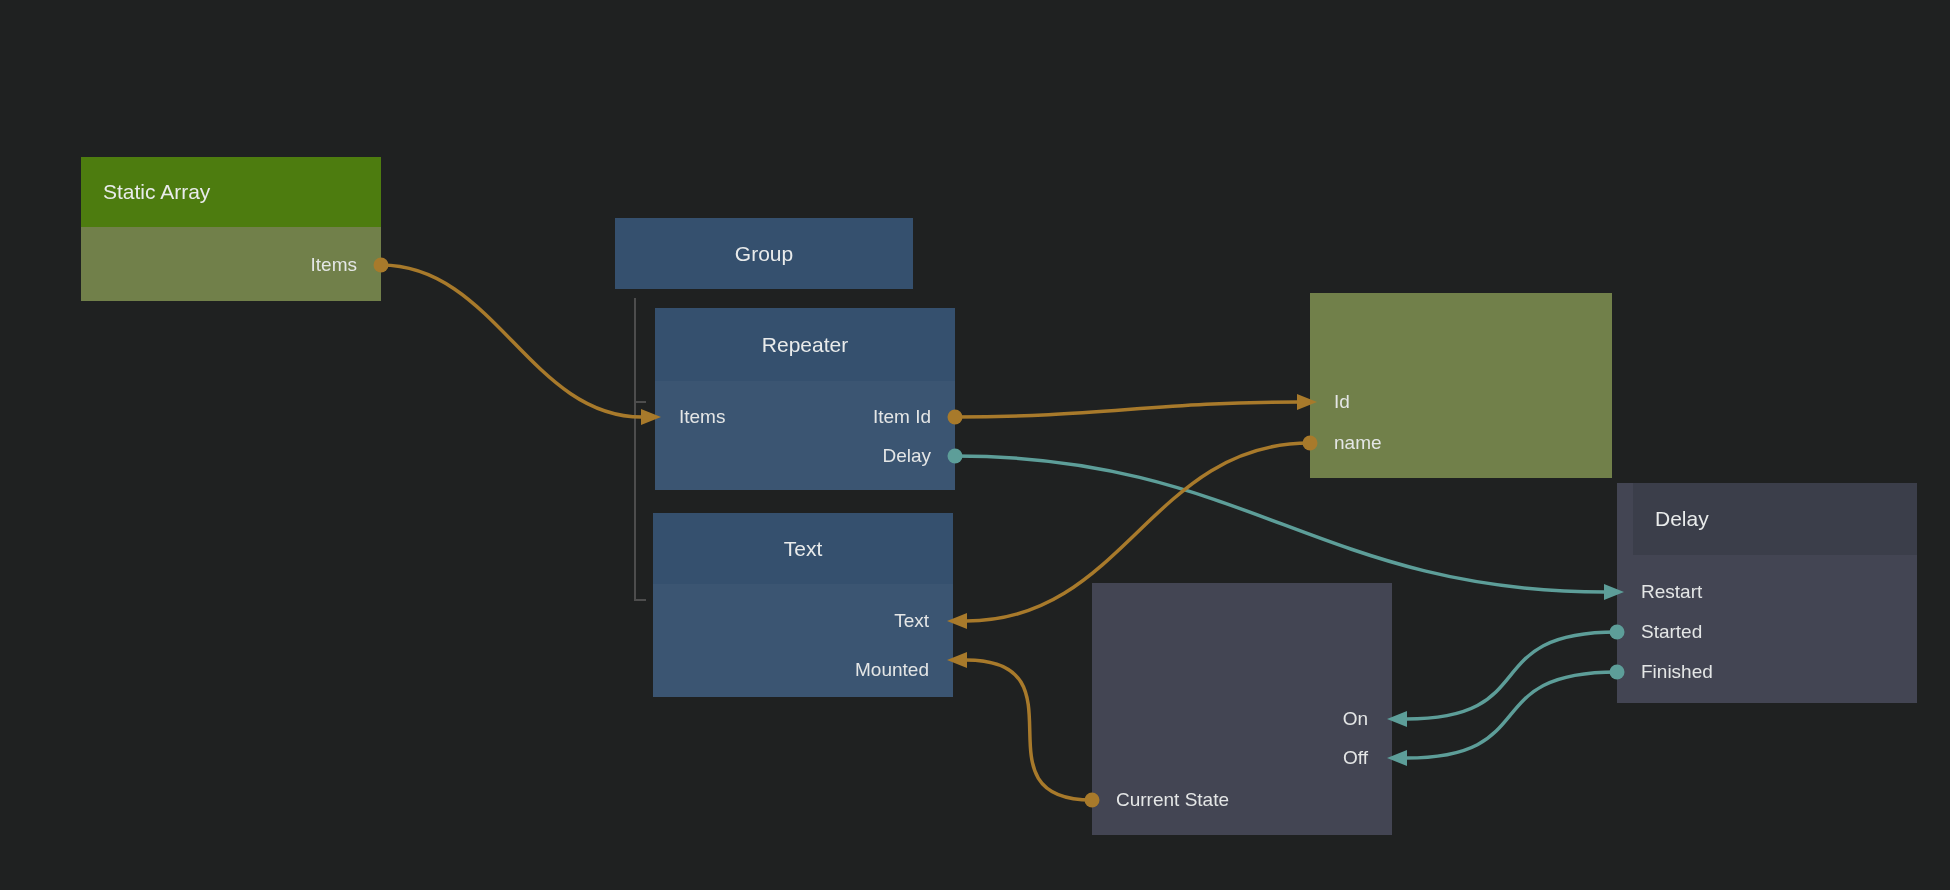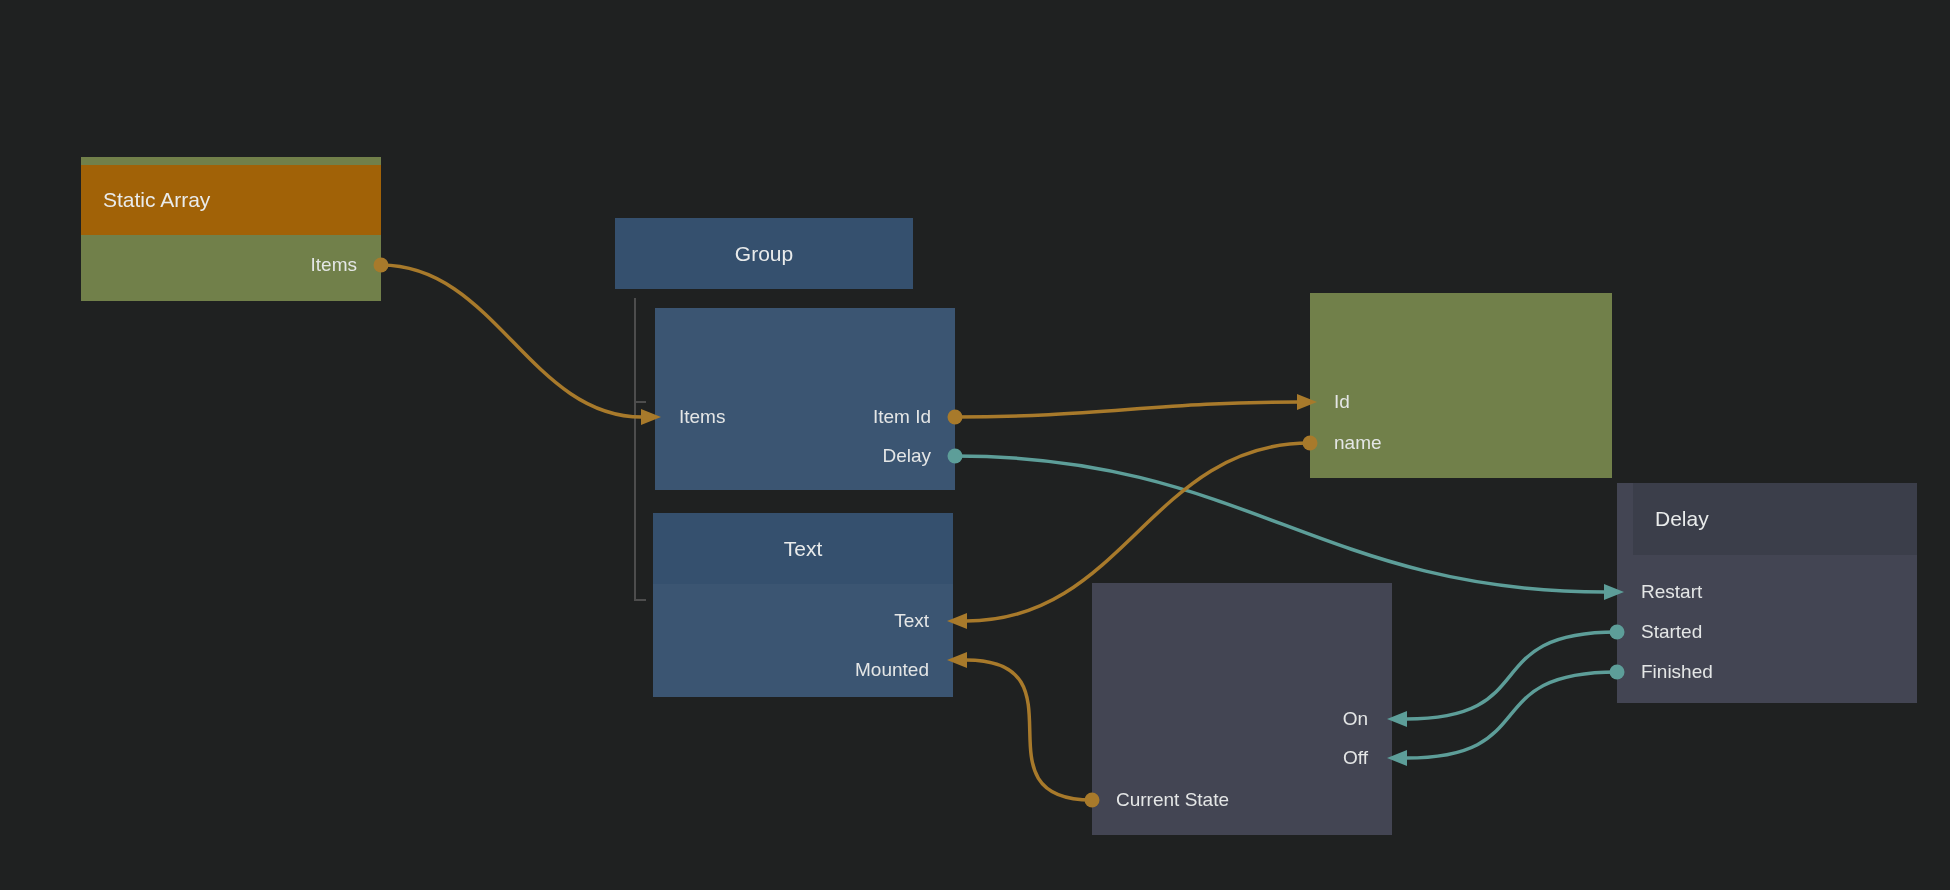--- a/index.html
+++ b/index.html
@@ -19,21 +19,21 @@
   .node-title{font-size:21px;color:#e9ebeb;white-space:nowrap;}
   .node-subtitle{font-size:19px;color:#878a90;margin-top:7px;white-space:nowrap;}
   .port{
     position:absolute;font-size:19px;color:#e4e6e6;
     line-height:24px;white-space:nowrap;
   }
   .port.left{left:24px;}
   .port.right{right:24px;text-align:right;}
   
   .green-node{background:#71804a;}
-  .green-node .node-header{background:#a16207;margin-top:8px;}
+  .green-node .node-header{background:#4d7c0f;}
   .blue-node{background:#3b5572;}
   .blue-node .node-header{background:#35506e;align-items:center;}
   .dark-node{background:#434553;}
   .dark-node .node-header{background:#3b3e4a;}
   svg.wire-layer{position:absolute;left:0;top:0;z-index:2;pointer-events:none;}
   svg.wire-layer .wire{fill:none;stroke-width:3.5px;}
   .wire-data{stroke:#a87a2b;}
   .wire-signal{stroke:#5d9e99;}
   .dot-data{fill:#a87a2b;}
   .dot-signal{fill:#5d9e99;}
@@ -51,20 +51,23 @@
   <div class="port right" style="top:96px;">Items</div>
 </div>
 
 <div class="node blue-node" style="left:615px;top:218px;width:298px;height:71px;">
   <div class="node-header" style="height:71px;">
     <div class="node-title">Group</div>
   </div>
 </div>
 
 <div class="node blue-node" style="left:655px;top:308px;width:300px;height:182px;">
+  <div class="node-header" style="height:73px;">
+    <div class="node-title">Repeater</div>
+  </div>
   <div class="port left" style="top:97px;">Items</div>
   <div class="port right" style="top:97px;">Item Id</div>
   <div class="port right" style="top:136px;">Delay</div>
 </div>
 
 <div class="node blue-node" style="left:653px;top:513px;width:300px;height:184px;">
   <div class="node-header" style="height:71px;">
     <div class="node-title">Text</div>
   </div>
   <div class="port right" style="top:96px;">Text</div>

